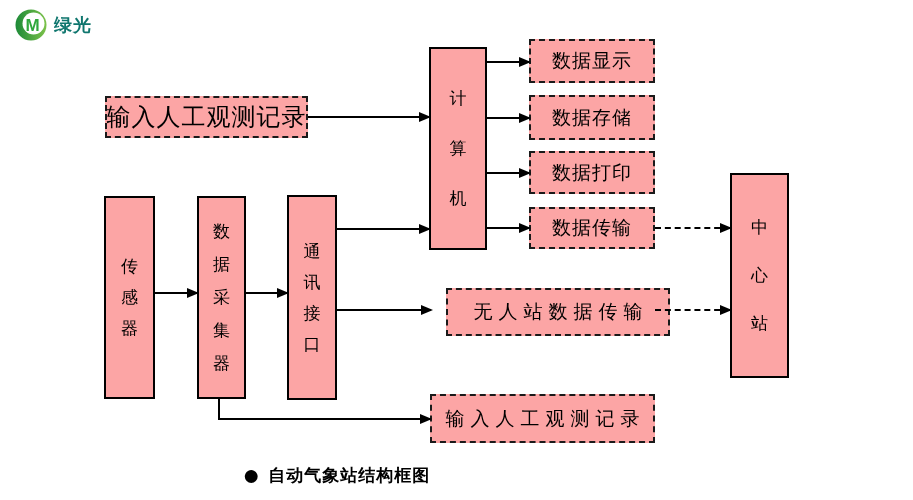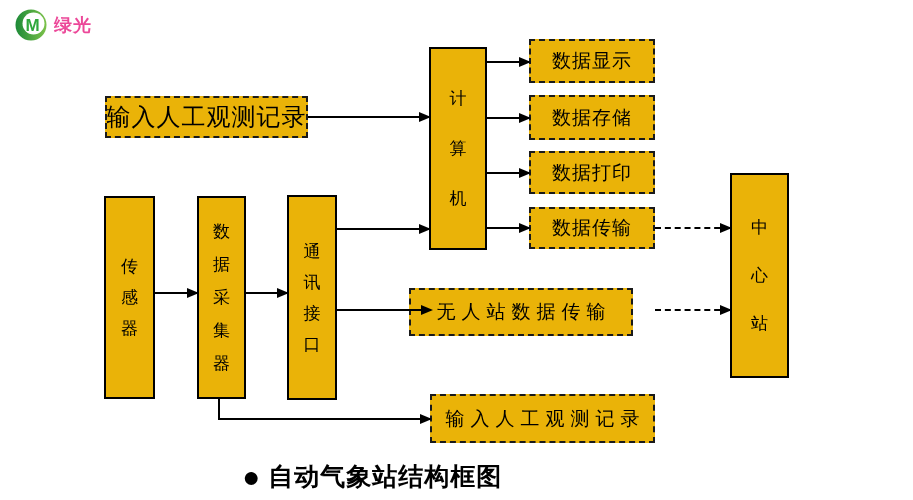--- a/index.html
+++ b/index.html
@@ -6,57 +6,57 @@
   html,body { background:#ffffff; }
   body { font-family:"Liberation Sans","DejaVu Sans",sans-serif; }
   .canvas {
     position:relative; width:913px; height:500px; background:#ffffff;
     overflow:hidden;
   }
   
   .logo { position:absolute; left:14px; top:8px; display:flex; align-items:center; gap:6px; }
   .logo-text { font-size:18px; font-weight:bold; letter-spacing:1px; }
   
-  .node { position:absolute; border:2px solid #000; background:#eab308;
+  .node { position:absolute; border:2px solid #000; background:#fca5a5;
           display:flex; align-items:center; justify-content:center; color:#000; }
   .node.dashed { border:2px dashed #1a1a1a; }
   .hlabel { font-size:19px; white-space:nowrap; }
   .vlabel { display:flex; flex-direction:column; align-items:center; justify-content:center; height:100%; }
   .vlabel div { line-height:1; font-size:17px; }
   
   .arrow { position:absolute; height:0; border-top:2px solid #000; }
   .arrow::after {
     content:""; position:absolute; right:-2px; top:-6px; width:0; height:0;
     border-left:12px solid #000; border-top:5px solid transparent; border-bottom:5px solid transparent;
   }
   .arrow.dashed { border-top-style:dashed; }
   .vline { position:absolute; width:2px; background:#000; }
   
   .caption { position:absolute; left:242px; top:460px; display:flex; align-items:center; gap:8px; color:#000; }
   .caption .bullet { font-size:30px; line-height:30px; }
-  .caption .text { font-size:25px; font-weight:bold; letter-spacing:1px; }
+  .caption .text { font-size:17px; font-weight:bold; letter-spacing:1px; }
 </style>
 </head>
 <body>
 
 <div class="canvas">
 
   <div class="logo">
     <svg width="34" height="34" viewBox="0 0 34 34">
       <defs>
         <linearGradient id="lg" x1="0" y1="0" x2="1" y2="0">
           <stop offset="0" stop-color="#1d8a38"></stop>
           <stop offset="1" stop-color="#7cc24a"></stop>
         </linearGradient>
       </defs>
       <circle cx="17" cy="17" r="15.5" fill="url(#lg)"></circle>
       <circle cx="19.5" cy="15.5" r="11" fill="#ffffff"></circle>
       <text x="18.5" y="23" text-anchor="middle" font-size="17" font-weight="bold" fill="#2fa83c" font-family="Liberation Sans, sans-serif">M</text>
     </svg>
-    <span class="logo-text" style="color:#ec4899;">绿光</span>
+    <span class="logo-text" style="color:#0f766e;">绿光</span>
   </div>
 
   <div class="node dashed" style="left:105px; top:96px; width:203px; height:42px;">
     <span class="hlabel" style="font-size:24px; letter-spacing:1px;">输入人工观测记录</span>
   </div>
 
   <div class="node" style="left:429px; top:47px; width:58px; height:203px;">
     <div class="vlabel" style="gap:33px;">
         <div>计</div>
         <div>算</div>
@@ -105,21 +105,21 @@
   <div class="node dashed" style="left:529px; top:95px; width:126px; height:45px;">
     <span class="hlabel" style="letter-spacing:1px;">数据存储</span>
   </div>
   <div class="node dashed" style="left:529px; top:151px; width:126px; height:43px;">
     <span class="hlabel" style="letter-spacing:1px;">数据打印</span>
   </div>
   <div class="node dashed" style="left:529px; top:207px; width:126px; height:42px;">
     <span class="hlabel" style="letter-spacing:1px;">数据传输</span>
   </div>
 
-  <div class="node dashed" style="left:409px; top:288px; width:224px; height:48px;">
+  <div class="node dashed" style="left:446px; top:288px; width:224px; height:48px;">
     <span class="hlabel" style="letter-spacing:6px; text-indent:6px;">无人站数据传输</span>
   </div>
 
   <div class="node dashed" style="left:430px; top:394px; width:225px; height:49px;">
     <span class="hlabel" style="letter-spacing:6px; text-indent:6px;">输入人工观测记录</span>
   </div>
 
   <div class="arrow" style="left:308px; top:116px; width:121px;"></div>
   <div class="arrow" style="left:487px; top:61px;  width:42px;"></div>
   <div class="arrow" style="left:487px; top:117px; width:42px;"></div>

